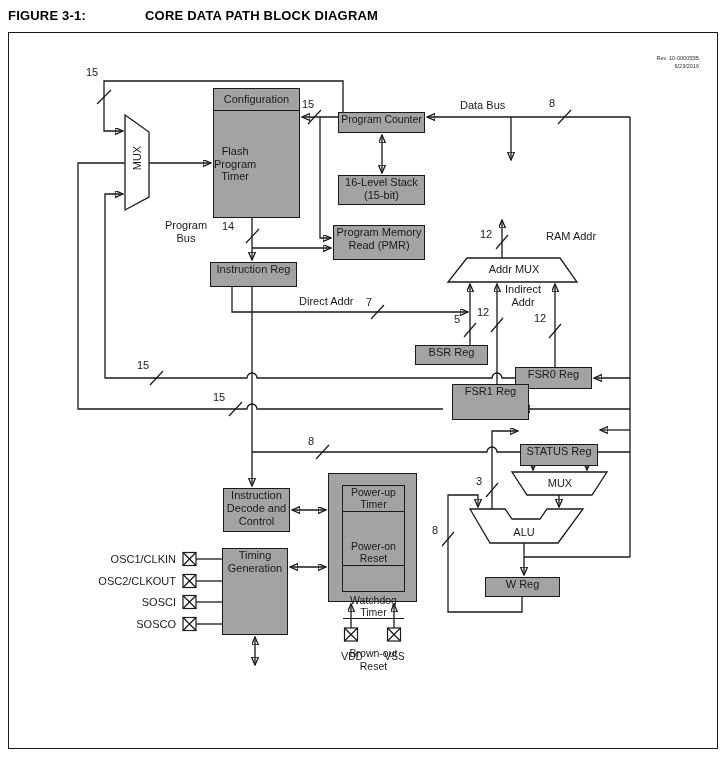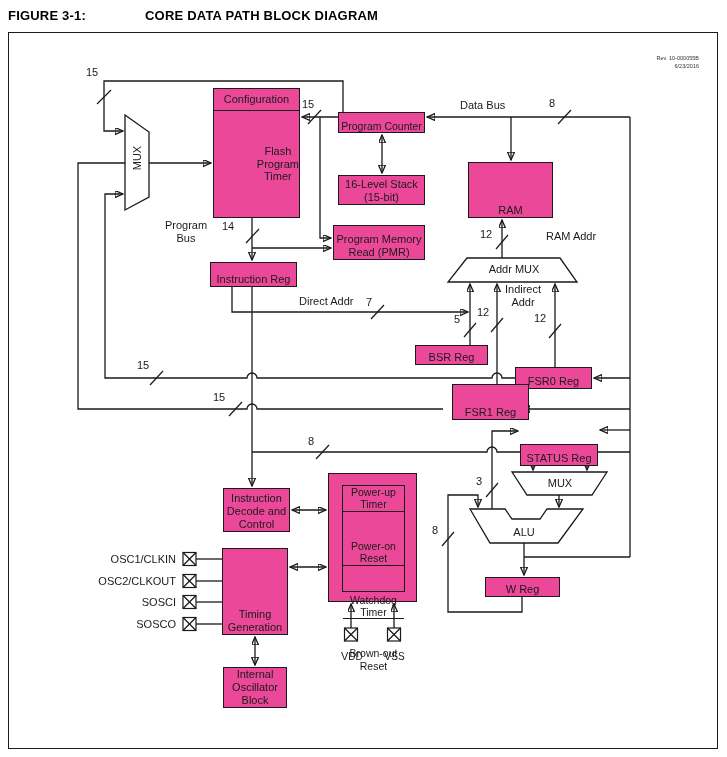--- a/index.html
+++ b/index.html
@@ -8,22 +8,22 @@
   #figure-border { position:absolute; left:8px; top:32px; width:710px; height:717px; border:1.6px solid #1a1a1a; }
   .ttl { position:absolute; top:8px; font-size:13px; font-weight:bold; color:#000; letter-spacing:.2px; }
   #rev { position:absolute; top:54px; right:28px; font-size:5.5px; color:#333; text-align:right; line-height:1.5; }
   svg { position:absolute; left:0; top:0; }
   path, line { stroke:#1a1a1a; stroke-width:1.3; fill:none; }
   .ae { marker-end:url(#ah); }
   .as { marker-start:url(#ah); }
   .slash { stroke-width:1.2; }
   .shape { fill:#fff; stroke:#1a1a1a; stroke-width:1.3; }
   .pin { fill:#fff; stroke:#1a1a1a; stroke-width:1.2; }
-  .blk { position:absolute; border:1.4px solid #1a1a1a; background:#ec4899;
-         display:flex; align-items:flex-end; justify-content:center;
+  .blk { position:absolute; border:1.4px solid #1a1a1a; background:#a3a3a3;
+         display:flex; align-items:flex-start; justify-content:center;
          text-align:center; white-space:pre-line; font-size:11px; line-height:1.18; }
   .txt { position:absolute; font-size:11px; white-space:pre-line; line-height:1.2; }
   .ctr { text-align:center; }
   .w { position:absolute; font-size:11px; }
   .rt { text-align:right; }
   .small { font-size:10.5px; }
   .sub { font-size:10px;margin-top:20px; }
   #mux-left-label { position:absolute; left:117px; top:152px; width:40px; font-size:11px;
                     transform:rotate(-90deg); transform-origin:center; text-align:center; }
 </style>
@@ -171,21 +171,20 @@
     <div style="flex:1; display:flex; align-items:center; justify-content:center;">Flash
 Program
 Timer</div>
   </div>
 
   <div class="blk small" style="left:338px; top:112px; width:87px; height:21px;">Program Counter</div>
 
   <div class="blk" style="left:338px; top:175px; width:87px; height:30px;">16-Level Stack
 (15-bit)</div>
 
-  <div class="blk" style="left:468px; top:162px; width:85px; height:56px;">RAM</div>
 
   <div class="blk" style="left:333px; top:225px; width:92px; height:35px;">Program Memory
 Read (PMR)</div>
 
   <div class="blk" style="left:210px; top:262px; width:87px; height:25px;">Instruction Reg</div>
 
   <div class="blk" style="left:415px; top:345px; width:73px; height:20px;">BSR Reg</div>
 
   <div class="blk" style="left:515px; top:367px; width:77px; height:22px;">FSR0 Reg</div>
 
@@ -209,23 +208,20 @@
 Timer</div>
       <div class="small" style="flex:1; border-bottom:1.4px solid #1a1a1a; display:flex; align-items:center; justify-content:center; white-space:pre-line;">Power-on
 Reset</div>
       <div class="small" style="flex:1; border-bottom:1.4px solid #1a1a1a; display:flex; align-items:center; justify-content:center; white-space:pre-line;">Watchdog
 Timer</div>
       <div class="small" style="flex:1; display:flex; align-items:center; justify-content:center; white-space:pre-line;">Brown-out
 Reset</div>
     </div>
   </div>
 
-  <div class="blk" style="left:223px; top:667px; width:64px; height:41px;">Internal
-Oscillator
-Block</div>
 
   <span id="mux-left-label">MUX</span>
   <span class="txt ctr" style="left:482px; top:263px; width:64px;">Addr MUX</span>
   <span class="txt ctr" style="left:540px; top:477px; width:40px;">MUX</span>
   <span class="txt ctr" style="left:504px; top:526px; width:40px;">ALU</span>
 
   <span class="txt" style="left:460px; top:99px;">Data Bus</span>
   <span class="txt ctr" style="left:160px; top:219px; width:52px;">Program
 Bus</span>
   <span class="txt" style="left:299px; top:295px;">Direct Addr</span>

